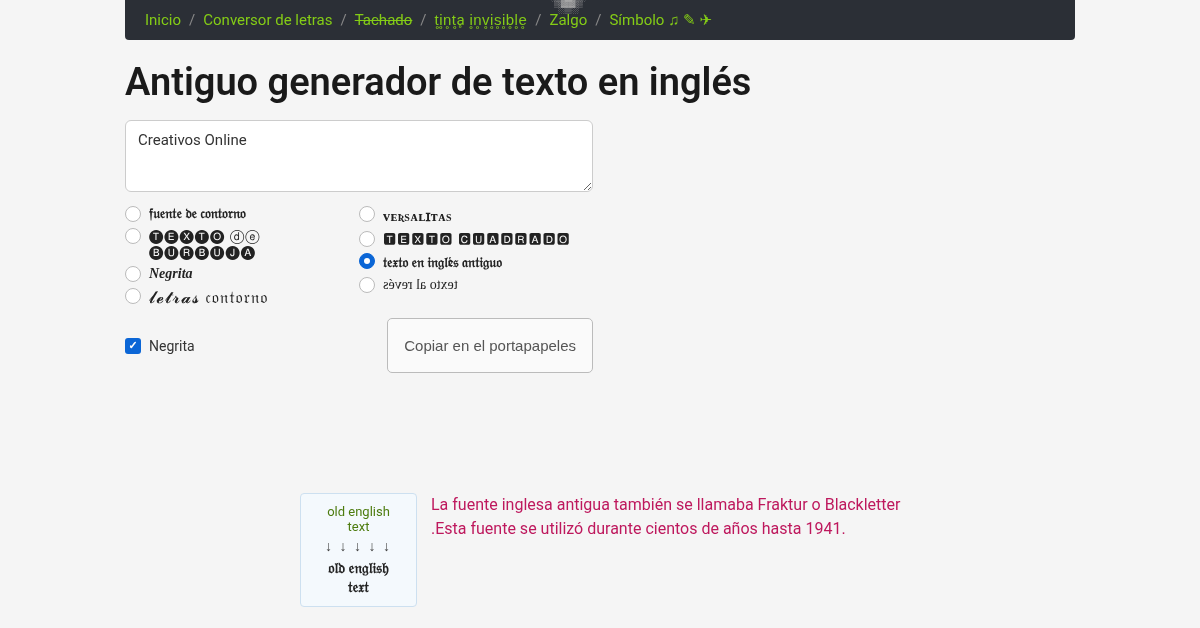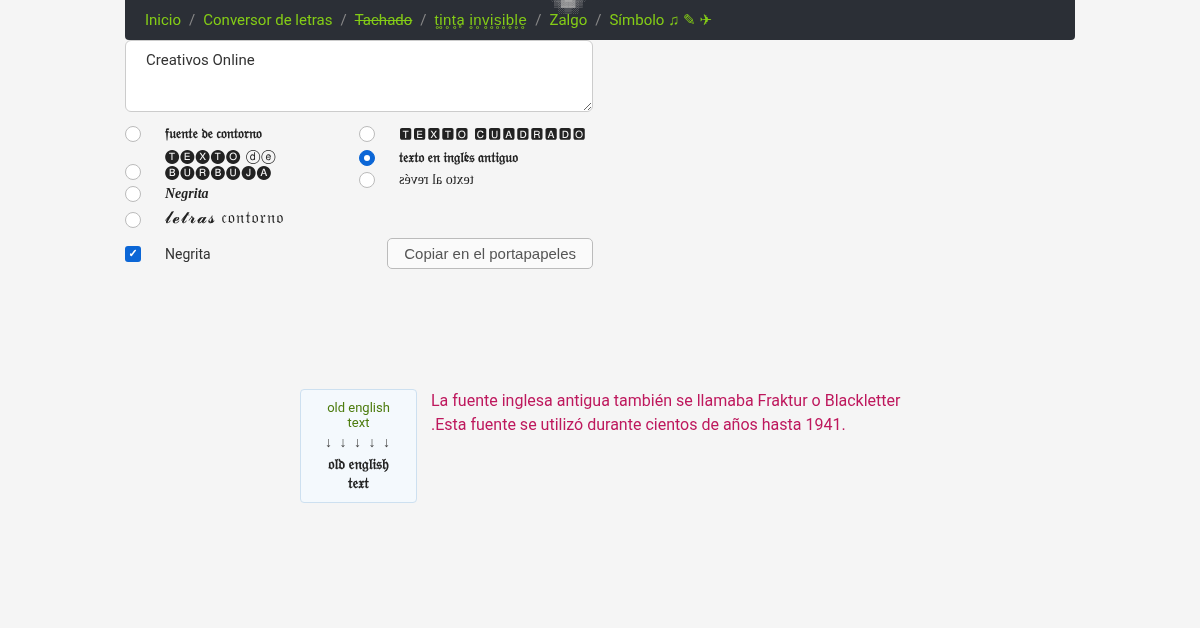--- a/index.html
+++ b/index.html
@@ -48,21 +48,21 @@
       font-size: 38px;
       font-weight: 600;
       color: #1a1a1a;
       margin: 20px 0 16px 0;
     }
     .textarea {
       width: 468px;
       min-height: 72px;
       border: 1px solid #ccc;
       border-radius: 6px;
-      padding: 10px 20px;
+      padding: 10px 12px;
       font-size: 15px;
       font-family: inherit;
       resize: both;
       background: #fff;
       color: #333;
       display: block;
     }
     .textarea.output { font-family: serif; font-size: 16px; }
     .options {
       display: flex;
@@ -70,22 +70,22 @@
       margin: 14px 0 10px 0;
     }
     .options-col {
       width: 234px;
       display: flex;
       flex-direction: column;
       gap: 6px;
     }
     .radio-row, .check-row {
       display: flex;
-      align-items: flex-end;
-      gap: 24px;
+      align-items: flex-start;
+      gap: 8px;
       font-size: 14px;
       cursor: pointer;
     }
     .radio {
       width: 16px;
       height: 16px;
       border: 1.5px solid #bbb;
       border-radius: 50%;
       background: #fff;
       display: inline-flex;
@@ -132,21 +132,21 @@
     .below-output {
       width: 468px;
       display: flex;
       justify-content: space-between;
       align-items: center;
       margin-top: 10px;
     }
     .copy-btn {
       border: 1px solid #bbb;
       background: #fafafa;
-      padding: 6px 16px;
+      padding: 18px 16px;
       border-radius: 5px;
       font-size: 15px;
       color: #555;
       cursor: default;
     }
     .info-row {
       display: flex;
       gap: 14px;
       margin: 120px 0 0 175px;
       align-items: flex-start;
@@ -188,20 +188,21 @@
     <span class="zalgo-wrap">
       <span class="zalgo-glitch">░▒▓▒░<br>▒▓▓▒<br>░▒░</span>
       <a>Zalgo</a>
     </span>
     <span class="sep">/</span>
     <a>Símbolo ♫ ✎ ✈</a>
   </div>
 </div>
 
 <div class="container">
+  <h1>Antiguo generador de texto en inglés</h1>
 
   <textarea class="textarea" style="">Creativos Online</textarea>
 
   <div class="options">
     <div class="options-col">
       <label class="radio-row">
         <span class="radio"></span>
         <span class="opt-label opt-outline">𝔣𝔲𝔢𝔫𝔱𝔢 𝔡𝔢 𝔠𝔬𝔫𝔱𝔬𝔯𝔫𝔬</span>
       </label>
       <label class="radio-row">
@@ -211,20 +212,24 @@
       <label class="radio-row">
         <span class="radio"></span>
         <span class="opt-label opt-bold">Negrita</span>
       </label>
       <label class="radio-row">
         <span class="radio"></span>
         <span class="opt-label opt-cursive">𝓵𝓮𝓽𝓻𝓪𝓼 𝔠𝔬𝔫𝔱𝔬𝔯𝔫𝔬</span>
       </label>
     </div>
     <div class="options-col">
+      <label class="radio-row">
+        <span class="radio"></span>
+        <span class="opt-label opt-smallcaps">ᴠᴇʀsᴀʟɪᴛᴀs</span>
+      </label>
       <label class="radio-row">
         <span class="radio"></span>
         <span class="opt-label opt-square">🆃🅴🆇🆃🅾 🅲🆄🅰🅳🆁🅰🅳🅾</span>
       </label>
       <label class="radio-row">
         <span class="radio checked"></span>
         <span class="opt-label opt-oldeng">𝔱𝔢𝔵𝔱𝔬 𝔢𝔫 𝔦𝔫𝔤𝔩é𝔰 𝔞𝔫𝔱𝔦𝔤𝔲𝔬</span>
       </label>
       <label class="radio-row">
         <span class="radio"></span>

